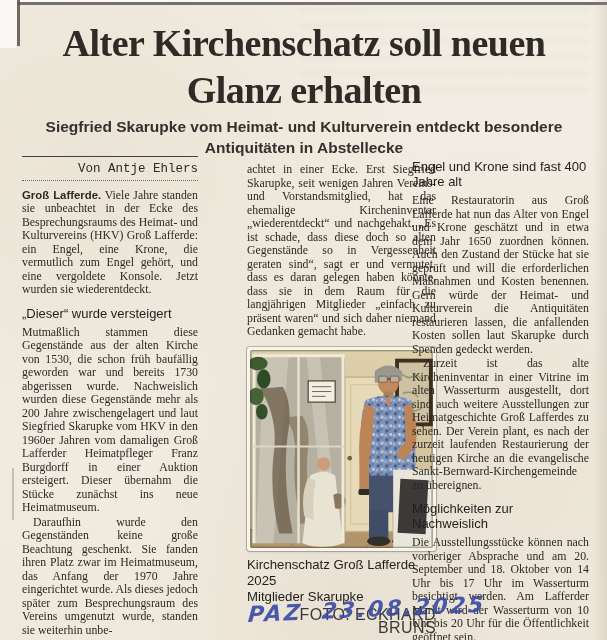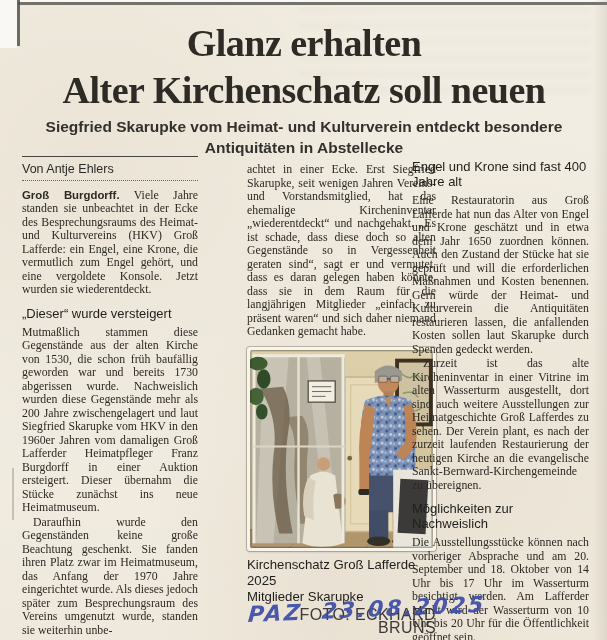--- a/index.html
+++ b/index.html
@@ -41,22 +41,22 @@
   }
 
   
   .col{position:absolute;color:#2c2924;font-size:11.8px;line-height:13.5px;text-align:justify;}
   #col1{left:22px;top:156px;width:176px;}
   #col2{left:211px;top:163px;width:189px;margin-left:36px;}
   #col3{left:412px;top:159px;width:177px;}
 
   .byline-rule{border-top:1.5px solid #45433e;margin-bottom:4px;}
   .byline{
-    font-family:Liberation Sans, sans-serif;
-    font-size:12.5px;color:#2a2a28;padding:2px 0 3px;text-align:left;
+    font-family:Liberation Mono, monospace;
+    font-size:12.5px;color:#2a2a28;padding:2px 0 3px;text-align:right;
   }
   .dotted-rule{border-bottom:1.5px dotted #6b675e;margin-bottom:8px;}
 
   .para{margin:0 0 1px;}
   .para + .para{text-indent:11px;}
   .lead-in{font-weight:bold;font-family:"Liberation Sans","DejaVu Sans",sans-serif;font-size:11.4px;}
   .col-heading{
     font-family:"Liberation Sans","DejaVu Sans",sans-serif;font-weight:normal;
     font-size:13px;line-height:15px;color:#1f1e1b;text-align:left;
     margin:9px 0 5px;text-indent:0;
@@ -94,34 +94,34 @@
 
   <div class="top-light"></div>
   <div class="corner-light"></div>
   <div class="edge-top"></div>
   <div class="edge-left"></div>
   <div class="edge-right-shade"></div>
   <div class="ghost"></div>
   <div class="scratch"></div>
 
   <div class="headline">
+    <div>Alter Kirchenschatz soll neuen</div>
     <div>Glanz erhalten</div>
-    <div>Alter Kirchenschatz soll neuen</div>
   </div>
 
   <div class="subhead">
     <div>Siegfried Skarupke vom Heimat- und Kulturverein entdeckt besondere</div>
     <div>Antiquitäten in Abstellecke</div>
   </div>
 
   <div class="col" id="col1">
     <div class="byline-rule"></div>
     <div class="byline">Von Antje Ehlers</div>
     <div class="dotted-rule"></div>
-    <p class="para"><span class="lead-in">Groß Burgdorff.</span><span> Viele Jahre standen sie unbeachtet in der Ecke des Besprechungsraums des Heimat- und Kulturvereins (HKV) Groß Lafferde: ein Engel, eine Krone, die vermutlich zum Engel gehört, und eine vergoldete Konsole. Jetzt wurden sie wiederentdeckt.</span></p>
+    <p class="para"><span class="lead-in">Groß Lafferde.</span><span> Viele Jahre standen sie unbeachtet in der Ecke des Besprechungsraums des Heimat- und Kulturvereins (HKV) Groß Lafferde: ein Engel, eine Krone, die vermutlich zum Engel gehört, und eine vergoldete Konsole. Jetzt wurden sie wiederentdeckt.</span></p>
     <div class="col-heading">„Dieser“ wurde versteigert</div>
     <p class="para">Mutmaßlich stammen diese Gegenstände aus der alten Kirche von 1530, die schon früh baufällig geworden war und bereits 1730 abgerissen wurde. Nachweislich wurden diese Gegenstände mehr als 200 Jahre zwischengelagert und laut Siegfried Skarupke vom HKV in den 1960er Jahren vom damaligen Groß Lafferder Heimatpfleger Franz Burgdorff in einer Auktion ersteigert. Dieser übernahm die Stücke zunächst ins neue Heimatmuseum.</p>
     <p class="para">Daraufhin wurde den Gegenständen keine große Beachtung geschenkt. Sie fanden ihren Platz zwar im Heimatmuseum, das Anfang der 1970 Jahre eingerichtet wurde. Als dieses jedoch später zum Besprechungsraum des Vereins umgenutzt wurde, standen sie weiterhin unbe-</p>
   </div>
 
   <div class="col" id="col2">
     <p class="para">achtet in einer Ecke. Erst Siegfried Skarupke, seit wenigen Jahren Vereins- und Vorstandsmitglied, hat das ehemalige Kircheninventar „wiederentdeckt“ und nachgehakt. „Es ist schade, dass diese doch so alten Gegenstände so in Vergessenheit geraten sind“, sagt er und vermutet, dass es daran gelegen haben könnte, dass sie in dem Raum für die langjährigen Mitglieder „einfach zu präsent waren“ und sich daher niemand Gedanken gemacht habe.</p>
 
     <div class="photo-frame">
       <svg viewBox="0 0 189 205" width="183" height="198">

